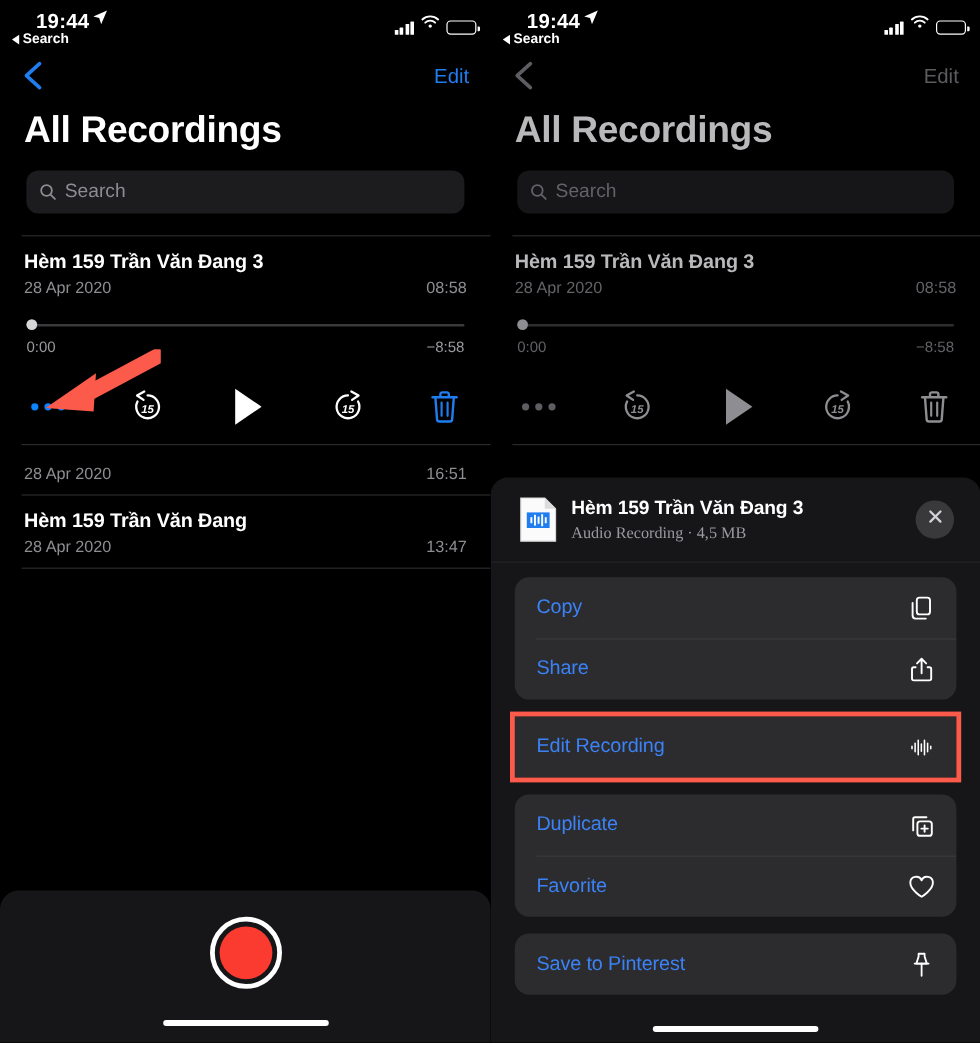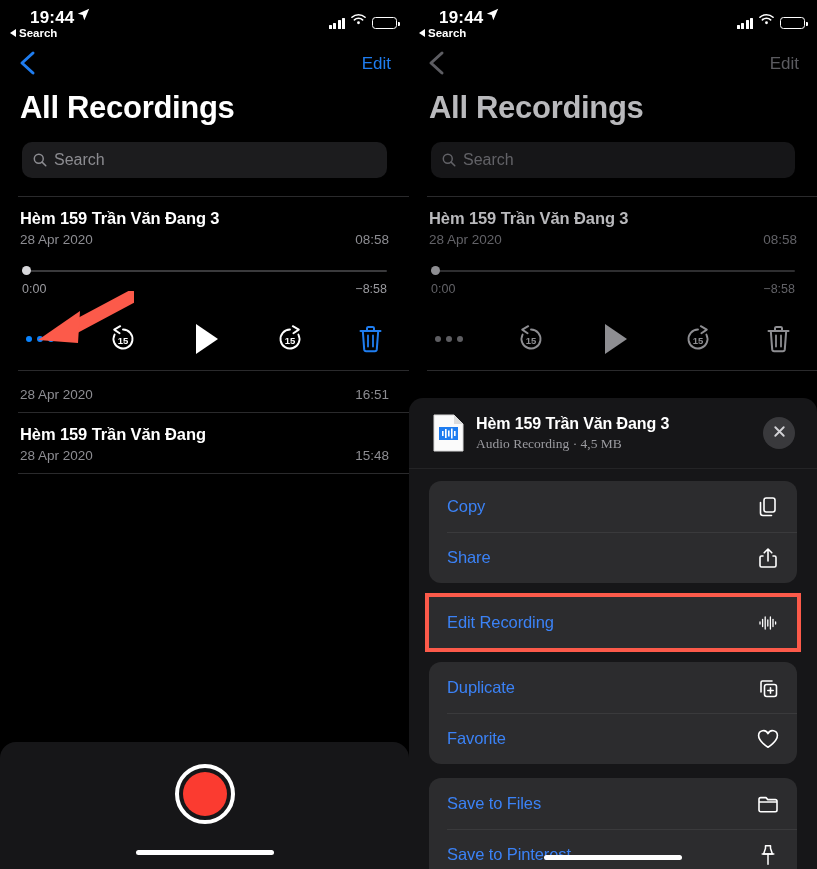--- a/index.html
+++ b/index.html
@@ -83,21 +83,21 @@
   .player { padding: 6px 22px 14px 22px; }
   .scrub { position:relative; height:4px; margin-top:6px; }
   .scrub-track { position:absolute; left:0; right:0; top:1px; height:2px; background:#3a3a3c; border-radius:1px; }
   .scrub-knob { position:absolute; left:0; top:-3px; width:9px; height:9px; border-radius:50%; background:#d7d7da; }
   .times { display:flex; justify-content:space-between; margin-top:9px;text-align:right; }
   .times span { font-size:12.5px; color:#9a9a9f; }
   .controls {
     display:flex; align-items:center; justify-content:space-between;
     margin-top:26px; padding: 0 4px;
   }
-  .ctl { display:flex; align-items:flex-start; justify-content:center; }
+  .ctl { display:flex; align-items:flex-start; justify-content:center;font-style:italic; }
   .dots { display:flex; gap:5px; }
   .dots i { width:6px;height:6px;border-radius:50%;background:#0a84ff; display:block; }
   .skip { width:30px; height:30px; }
   .skip svg { width:100%; height:100%; }
   .playbtn { width:30px; height:34px; }
   .playbtn svg { width:100%;height:100%; }
   .trash { width:25px; height:30px; }
   .trash svg { width:100%;height:100%; }
 
   
@@ -295,21 +295,21 @@
           <span class="row-date">28 Apr 2020</span>
           <span class="row-time">16:51</span>
         </div>
       </div>
 
       <div class="sep"></div>
       <div class="row">
         <div class="row-title">Hèm 159 Trần Văn Đang</div>
         <div class="row-sub">
           <span class="row-date">28 Apr 2020</span>
-          <span class="row-time">15:48</span>
+          <span class="row-time">13:47</span>
         </div>
       </div>
       <div class="sep"></div>
     </div>
 
     <div class="record-tray">
       <div class="rec-outer">
         <div class="rec-inner"></div>
       </div>
       <div class="home-ind"></div>
@@ -520,29 +520,20 @@
           <span class="micon">
             <svg viewBox="0 0 24 24">
               <path d="M12 20.3 C12 20.3 2.6 14.6 2.6 8.6 A4.9 4.9 0 0 1 12 6.6 A4.9 4.9 0 0 1 21.4 8.6 C21.4 14.6 12 20.3 12 20.3 Z" stroke="#fff" stroke-width="1.6" fill="none" stroke-linejoin="round"></path>
             </svg>
           </span>
         </div>
       </div>
 
       <div class="card">
         <div class="mrow">
-          <span class="mlabel">Save to Files</span>
-          <span class="micon">
-            <svg viewBox="0 0 24 24">
-              <path d="M3 8 V18 A1.7 1.7 0 0 0 4.7 19.7 H19.3 A1.7 1.7 0 0 0 21 18 V9.3 A1.7 1.7 0 0 0 19.3 7.6 H11.8 L10 5.6 H4.7 A1.7 1.7 0 0 0 3 7.3 Z" stroke="#fff" stroke-width="1.6" fill="none" stroke-linejoin="round"></path>
-              <path d="M3 10 H21" stroke="#fff" stroke-width="1.3"></path>
-            </svg>
-          </span>
-        </div>
-        <div class="mrow">
           <span class="mlabel">Save to Pinterest</span>
           <span class="micon">
             <svg viewBox="0 0 24 24">
               <path d="M9.5 2.8 H14.5 V5.2 L16.4 11 H7.6 L9.5 5.2 Z" stroke="#fff" stroke-width="1.5" fill="none" stroke-linejoin="round"></path>
               <path d="M6.2 11 H17.8" stroke="#fff" stroke-width="1.5" stroke-linecap="round"></path>
               <path d="M12 11 V21.2" stroke="#fff" stroke-width="1.5" stroke-linecap="round"></path>
             </svg>
           </span>
         </div>
       </div>

